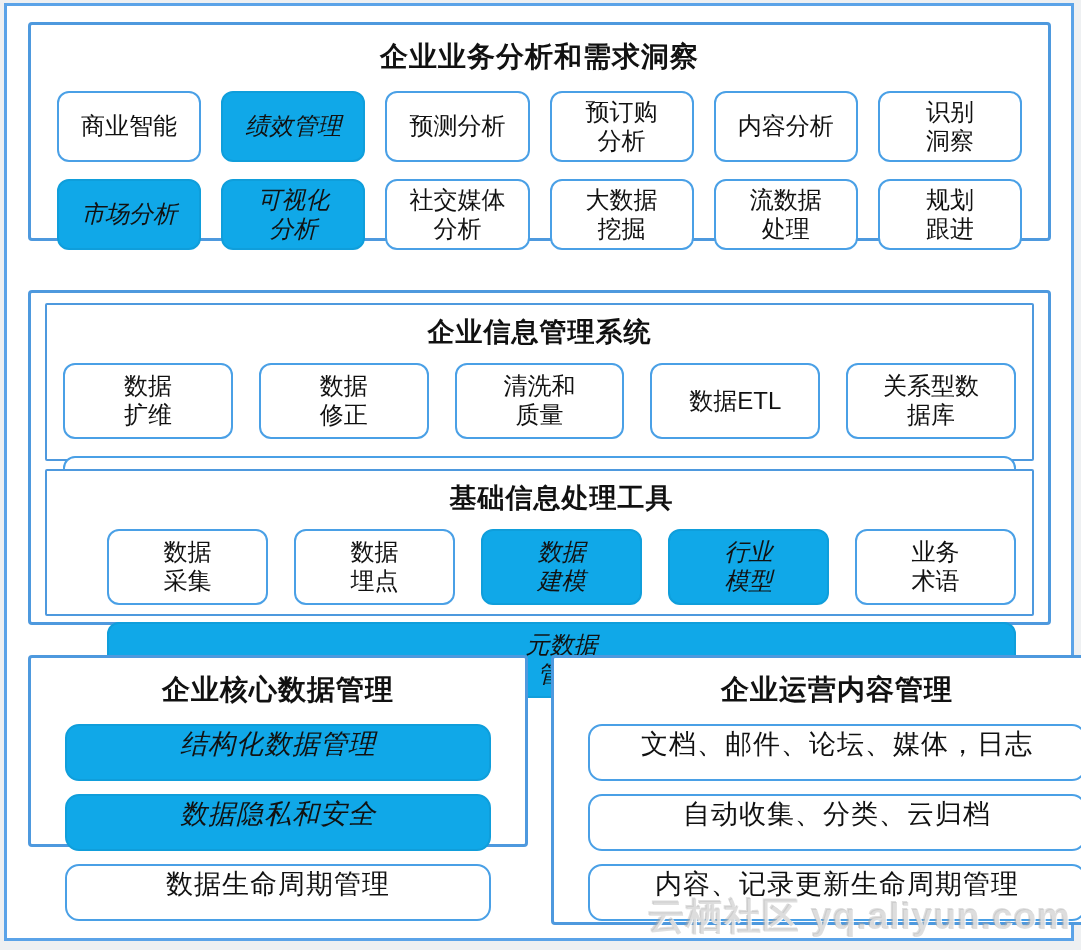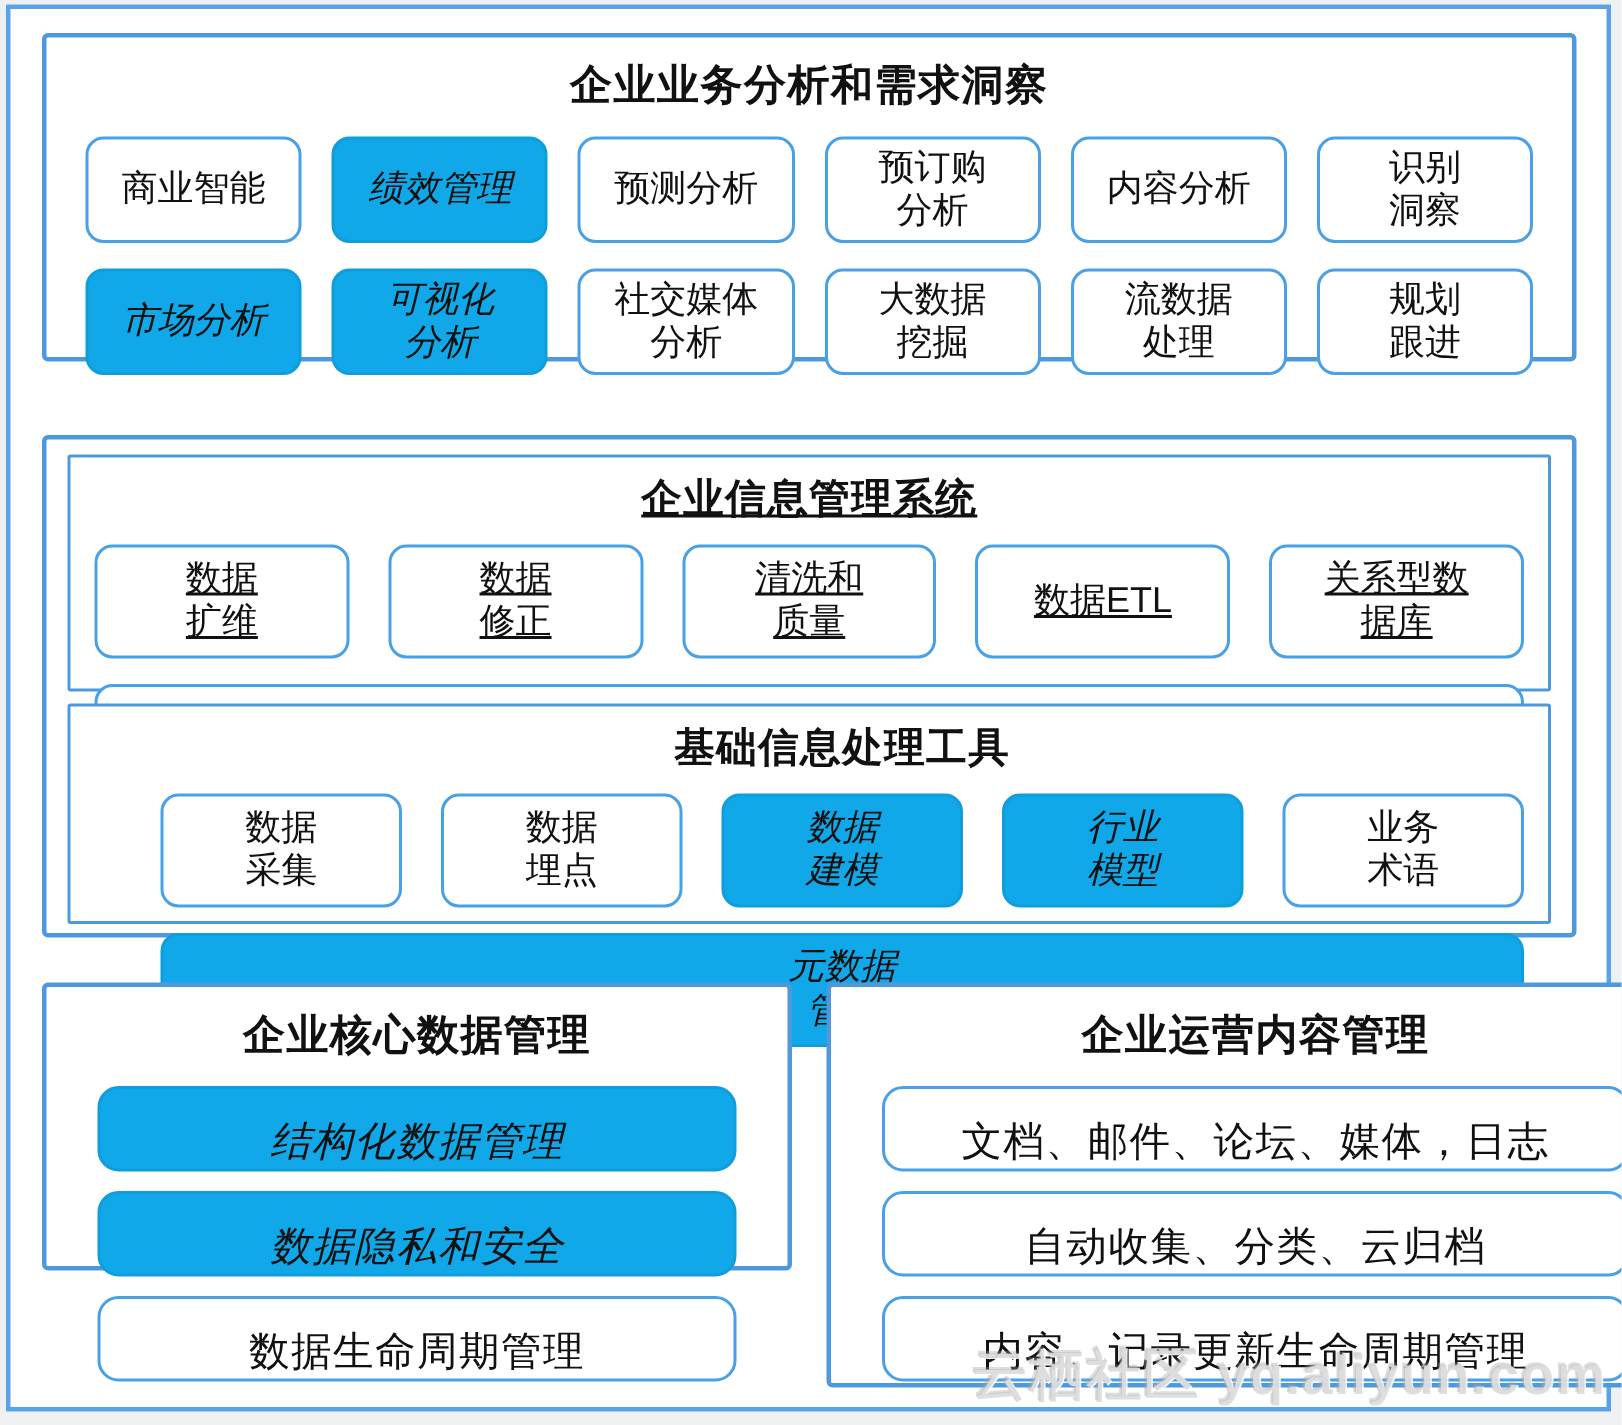--- a/index.html
+++ b/index.html
@@ -65,36 +65,36 @@
     background:var(--accent);
     border-color:var(--accent-border);
     font-style:italic;
   }
   .sub{
     position:absolute;left:14px;right:14px;
     border:2px solid var(--sec-border);
     border-radius:2px;
     background:#ffffff;
   }
-  .sub1{top:10px;height:158px;text-decoration:underline;}
+  .sub1{top:10px;height:158px;}
   .sub2{top:176px;height:147px;padding-left:44px;}
   .sub .sec-title{font-size:27px;padding-top:9px;}
   .grid-sub{padding:13px 16px 0;column-gap:26px;}
   .grid-sub .cell{height:76px;flex:1 1 calc((100% - 90px)/6);}
   .bars{
     display:flex;flex-direction:column;
     gap:13px;
     padding:15px 34px 0;
   }
   .bar{
     height:57px;
     border:2px solid var(--box-border);
     border-radius:14px;
     background:#ffffff;
-    display:flex;align-items:flex-end;justify-content:center;
+    display:flex;align-items:flex-start;justify-content:center;
     font-size:27px;
     letter-spacing:1px;
   }
   .watermark{
     position:absolute;
     right:10px;bottom:8px;
     font-size:37px;
     font-weight:bold;
     color:rgba(185,185,185,0.45);
     text-shadow:1px 1px 0 rgba(255,255,255,0.9), -1px -1px 0 rgba(160,160,160,0.35);

